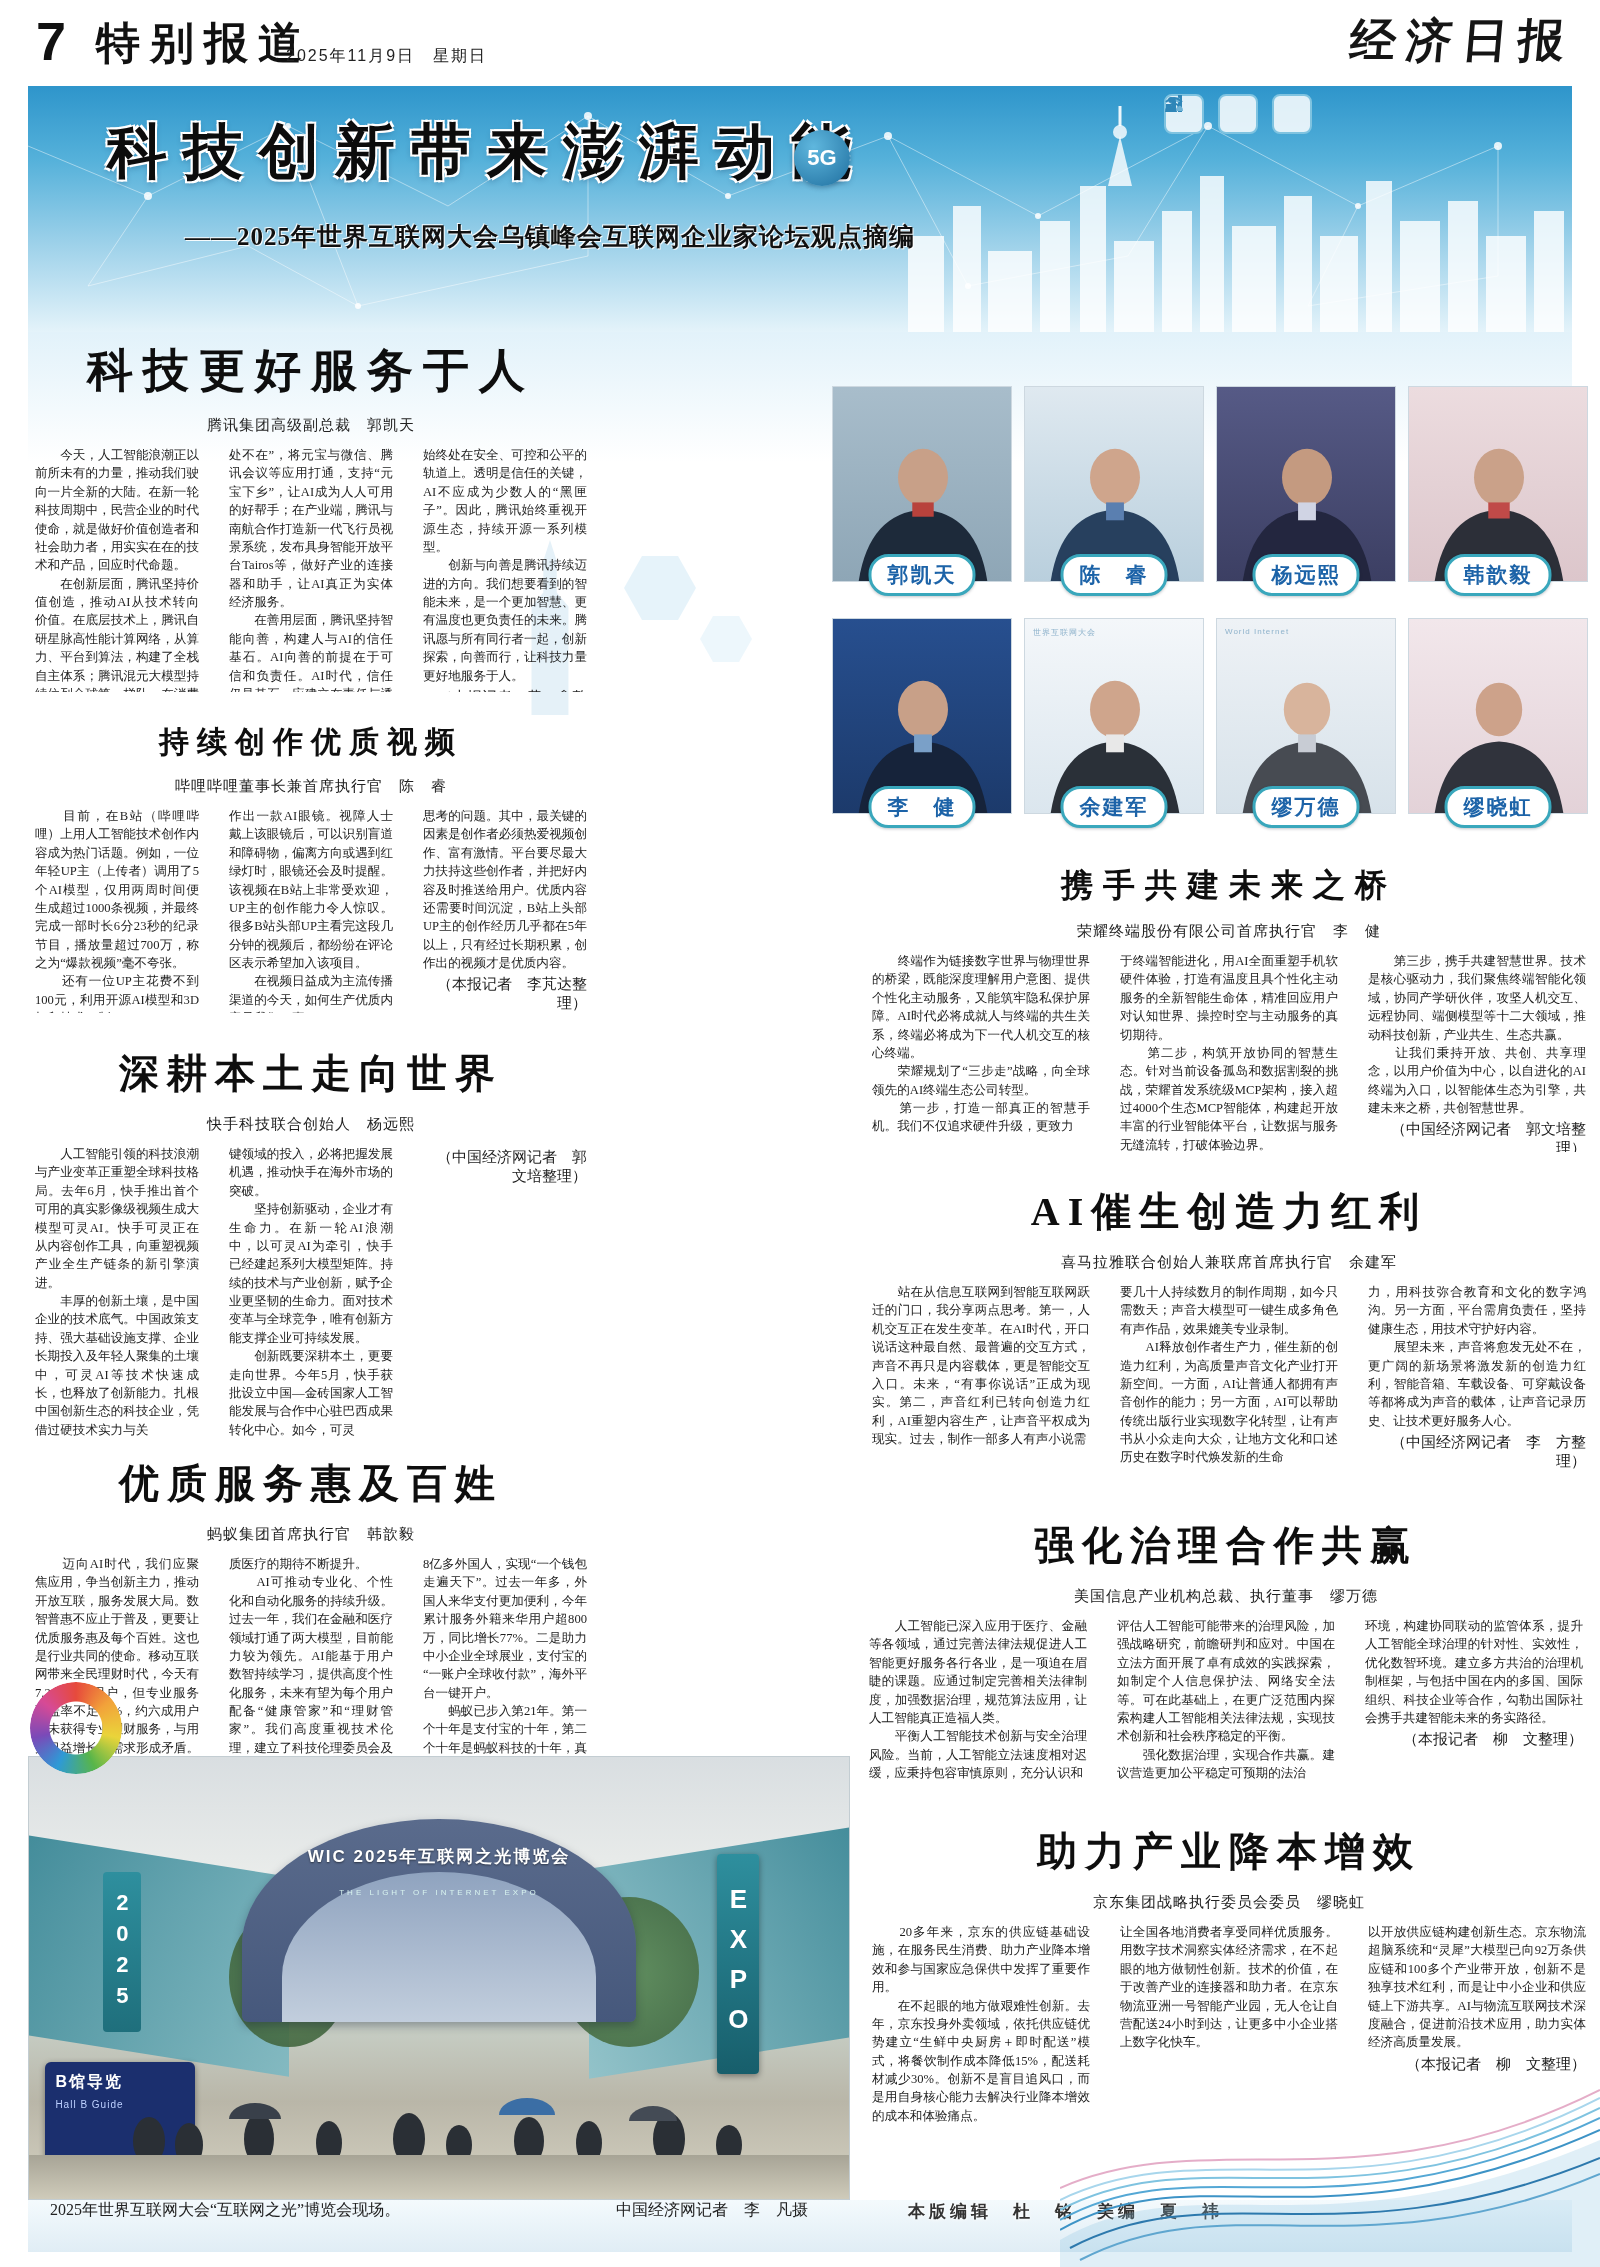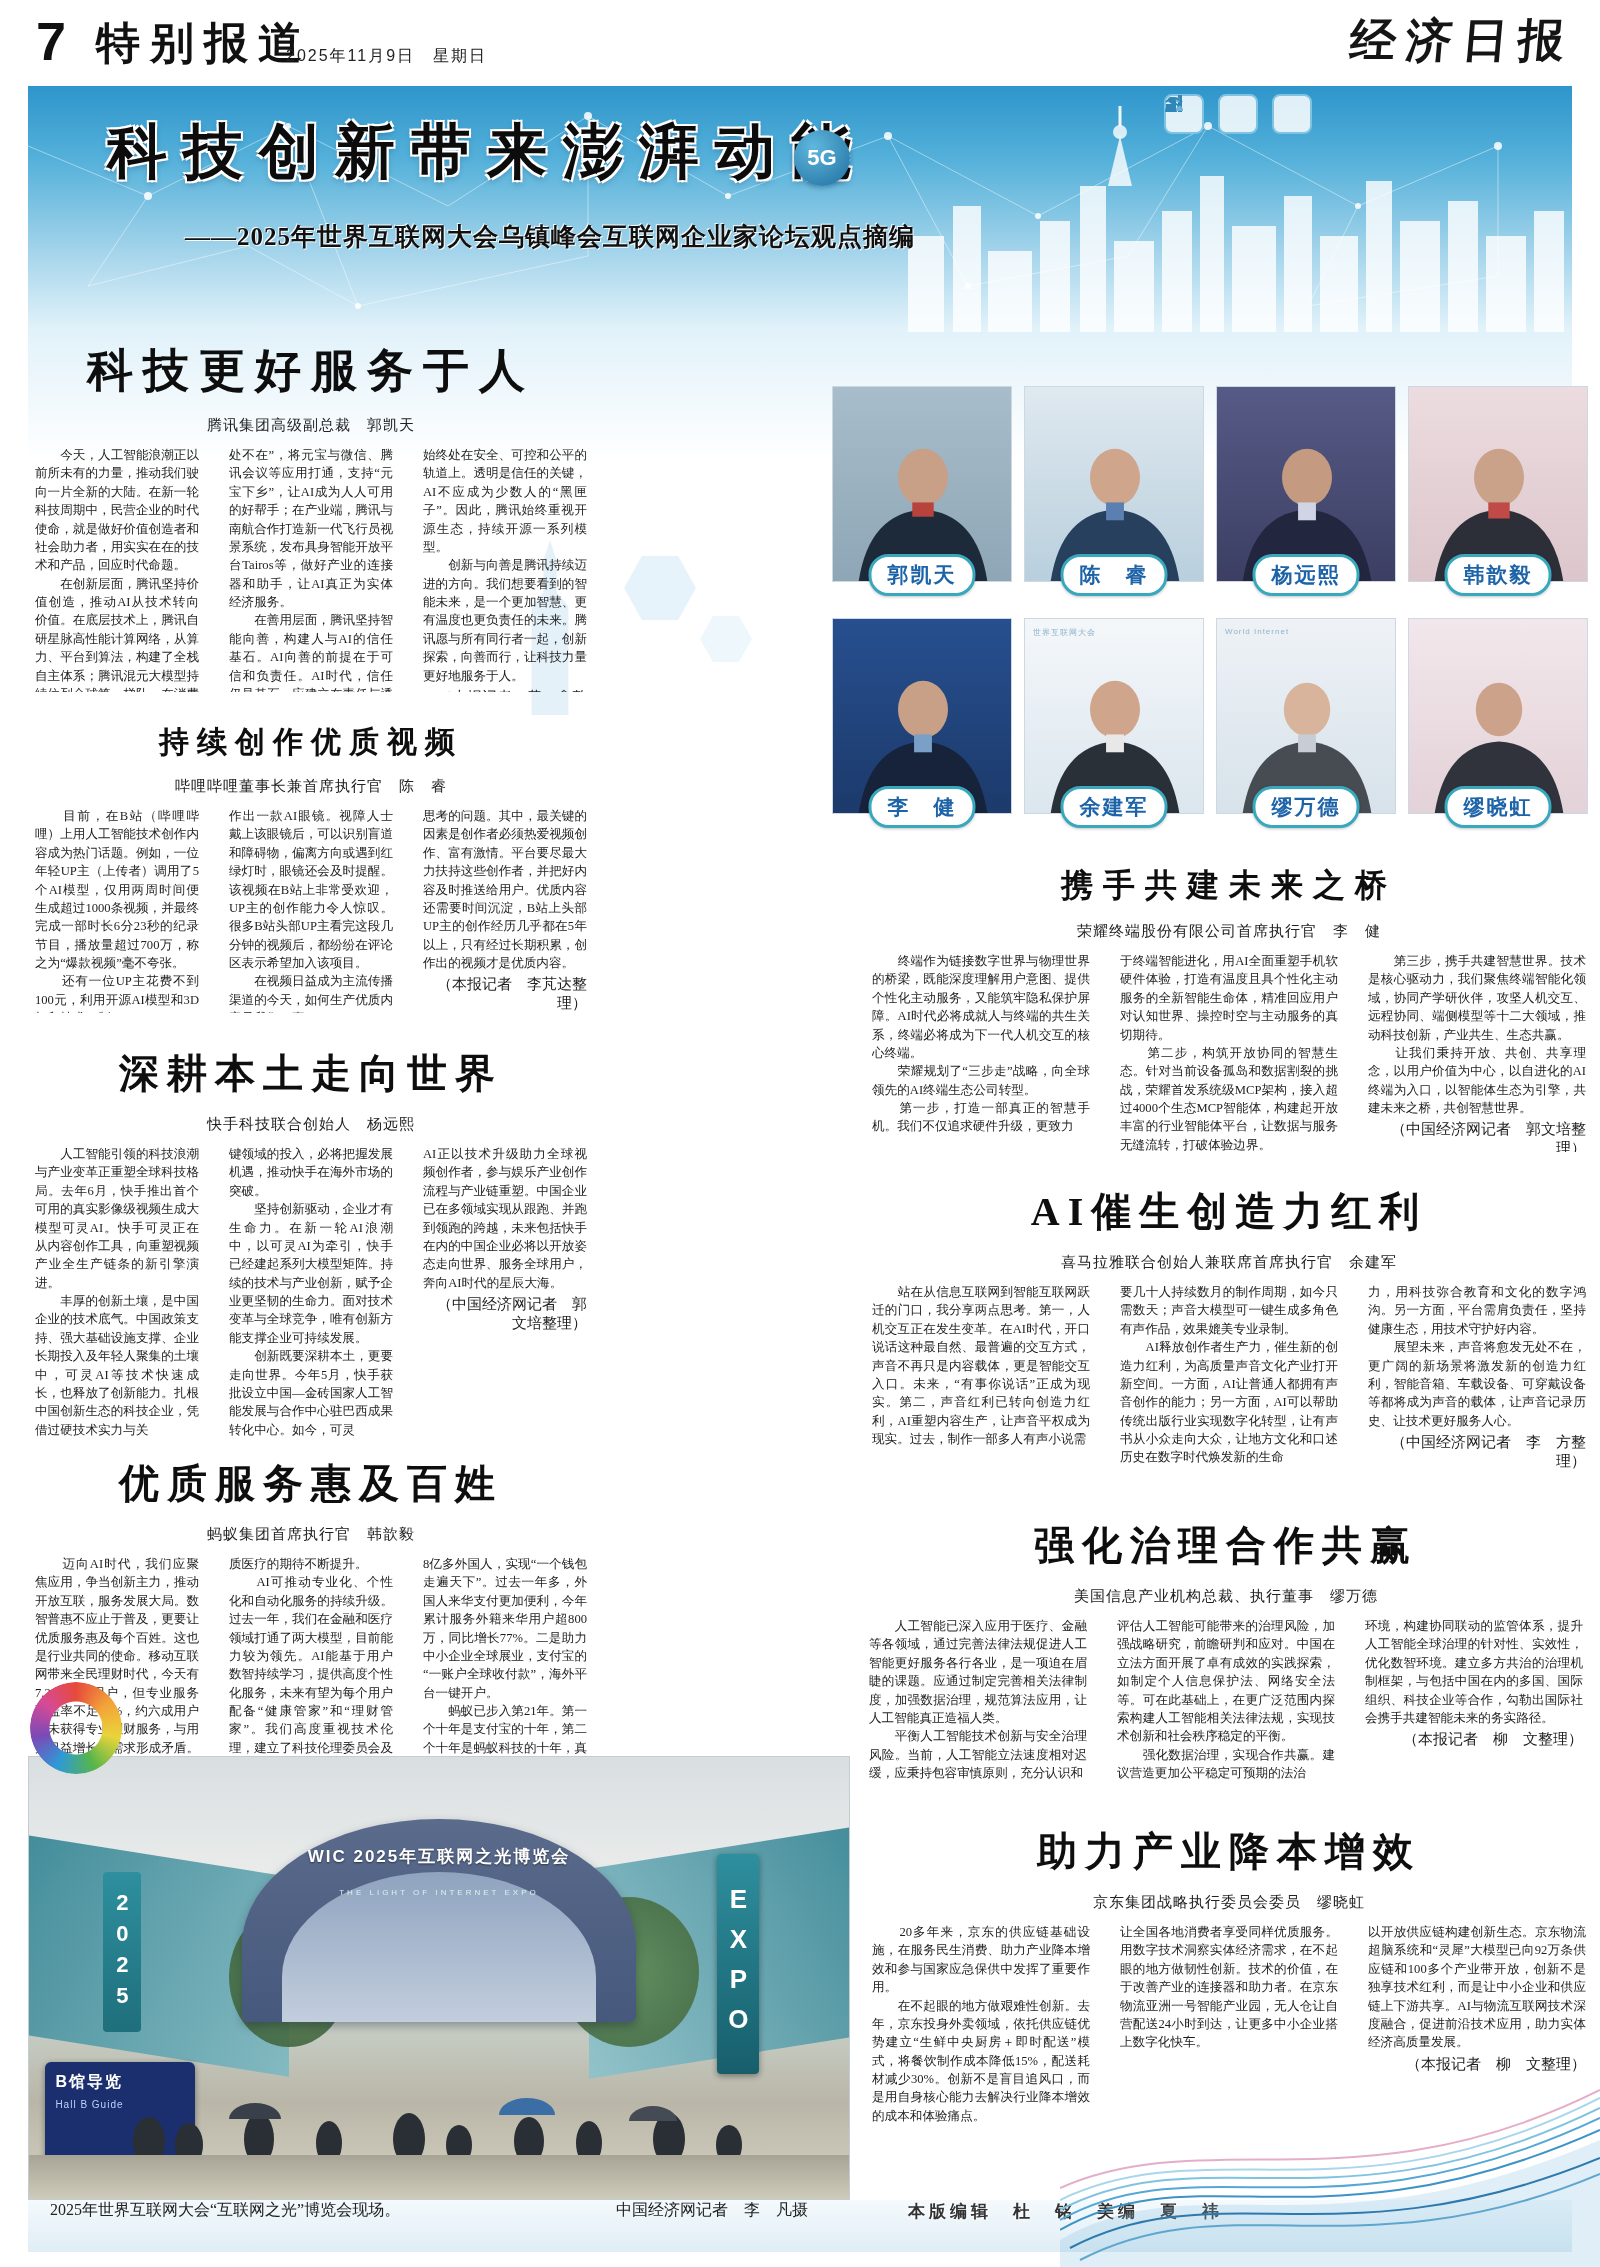--- a/index.html
+++ b/index.html
@@ -345,21 +345,20 @@
       <div class="acol">
           <div class="acoltext">　　人工智能引领的科技浪潮与产业变革正重塑全球科技格局。去年6月，快手推出首个可用的真实影像级视频生成大模型可灵AI。快手可灵正在从内容创作工具，向重塑视频产业全生产链条的新引擎演进。
 　　丰厚的创新土壤，是中国企业的技术底气。中国政策支持、强大基础设施支撑、企业长期投入及年轻人聚集的土壤中，可灵AI等技术快速成长，也释放了创新能力。扎根中国创新生态的科技企业，凭借过硬技术实力与关</div>
         </div>
       <div class="acol">
           <div class="acoltext">键领域的投入，必将把握发展机遇，推动快手在海外市场的突破。
 　　坚持创新驱动，企业才有生命力。在新一轮AI浪潮中，以可灵AI为牵引，快手已经建起系列大模型矩阵。持续的技术与产业创新，赋予企业更坚韧的生命力。面对技术变革与全球竞争，唯有创新方能支撑企业可持续发展。
 　　创新既要深耕本土，更要走向世界。今年5月，快手获批设立中国—金砖国家人工智能发展与合作中心驻巴西成果转化中心。如今，可灵</div>
         </div>
       <div class="acol">
-          <div class="acoltext">AI正以技术升级助力全球视频创作者，参与娱乐产业创作流程与产业链重塑。中国企业已在多领域实现从跟跑、并跑到领跑的跨越，未来包括快手在内的中国企业必将以开放姿态走向世界、服务全球用户，奔向AI时代的星辰大海。</div>
         <div class="acredit">（中国经济网记者　郭文培整理）</div>
         </div>
     </div>
   </div>
 
   <div class="art" id="a4">
     <h2 class="atitle">优质服务惠及百姓</h2>
     <div class="abyline">蚂蚁集团首席执行官　韩歆毅</div>
     <div class="abody">
       <div class="acol">

